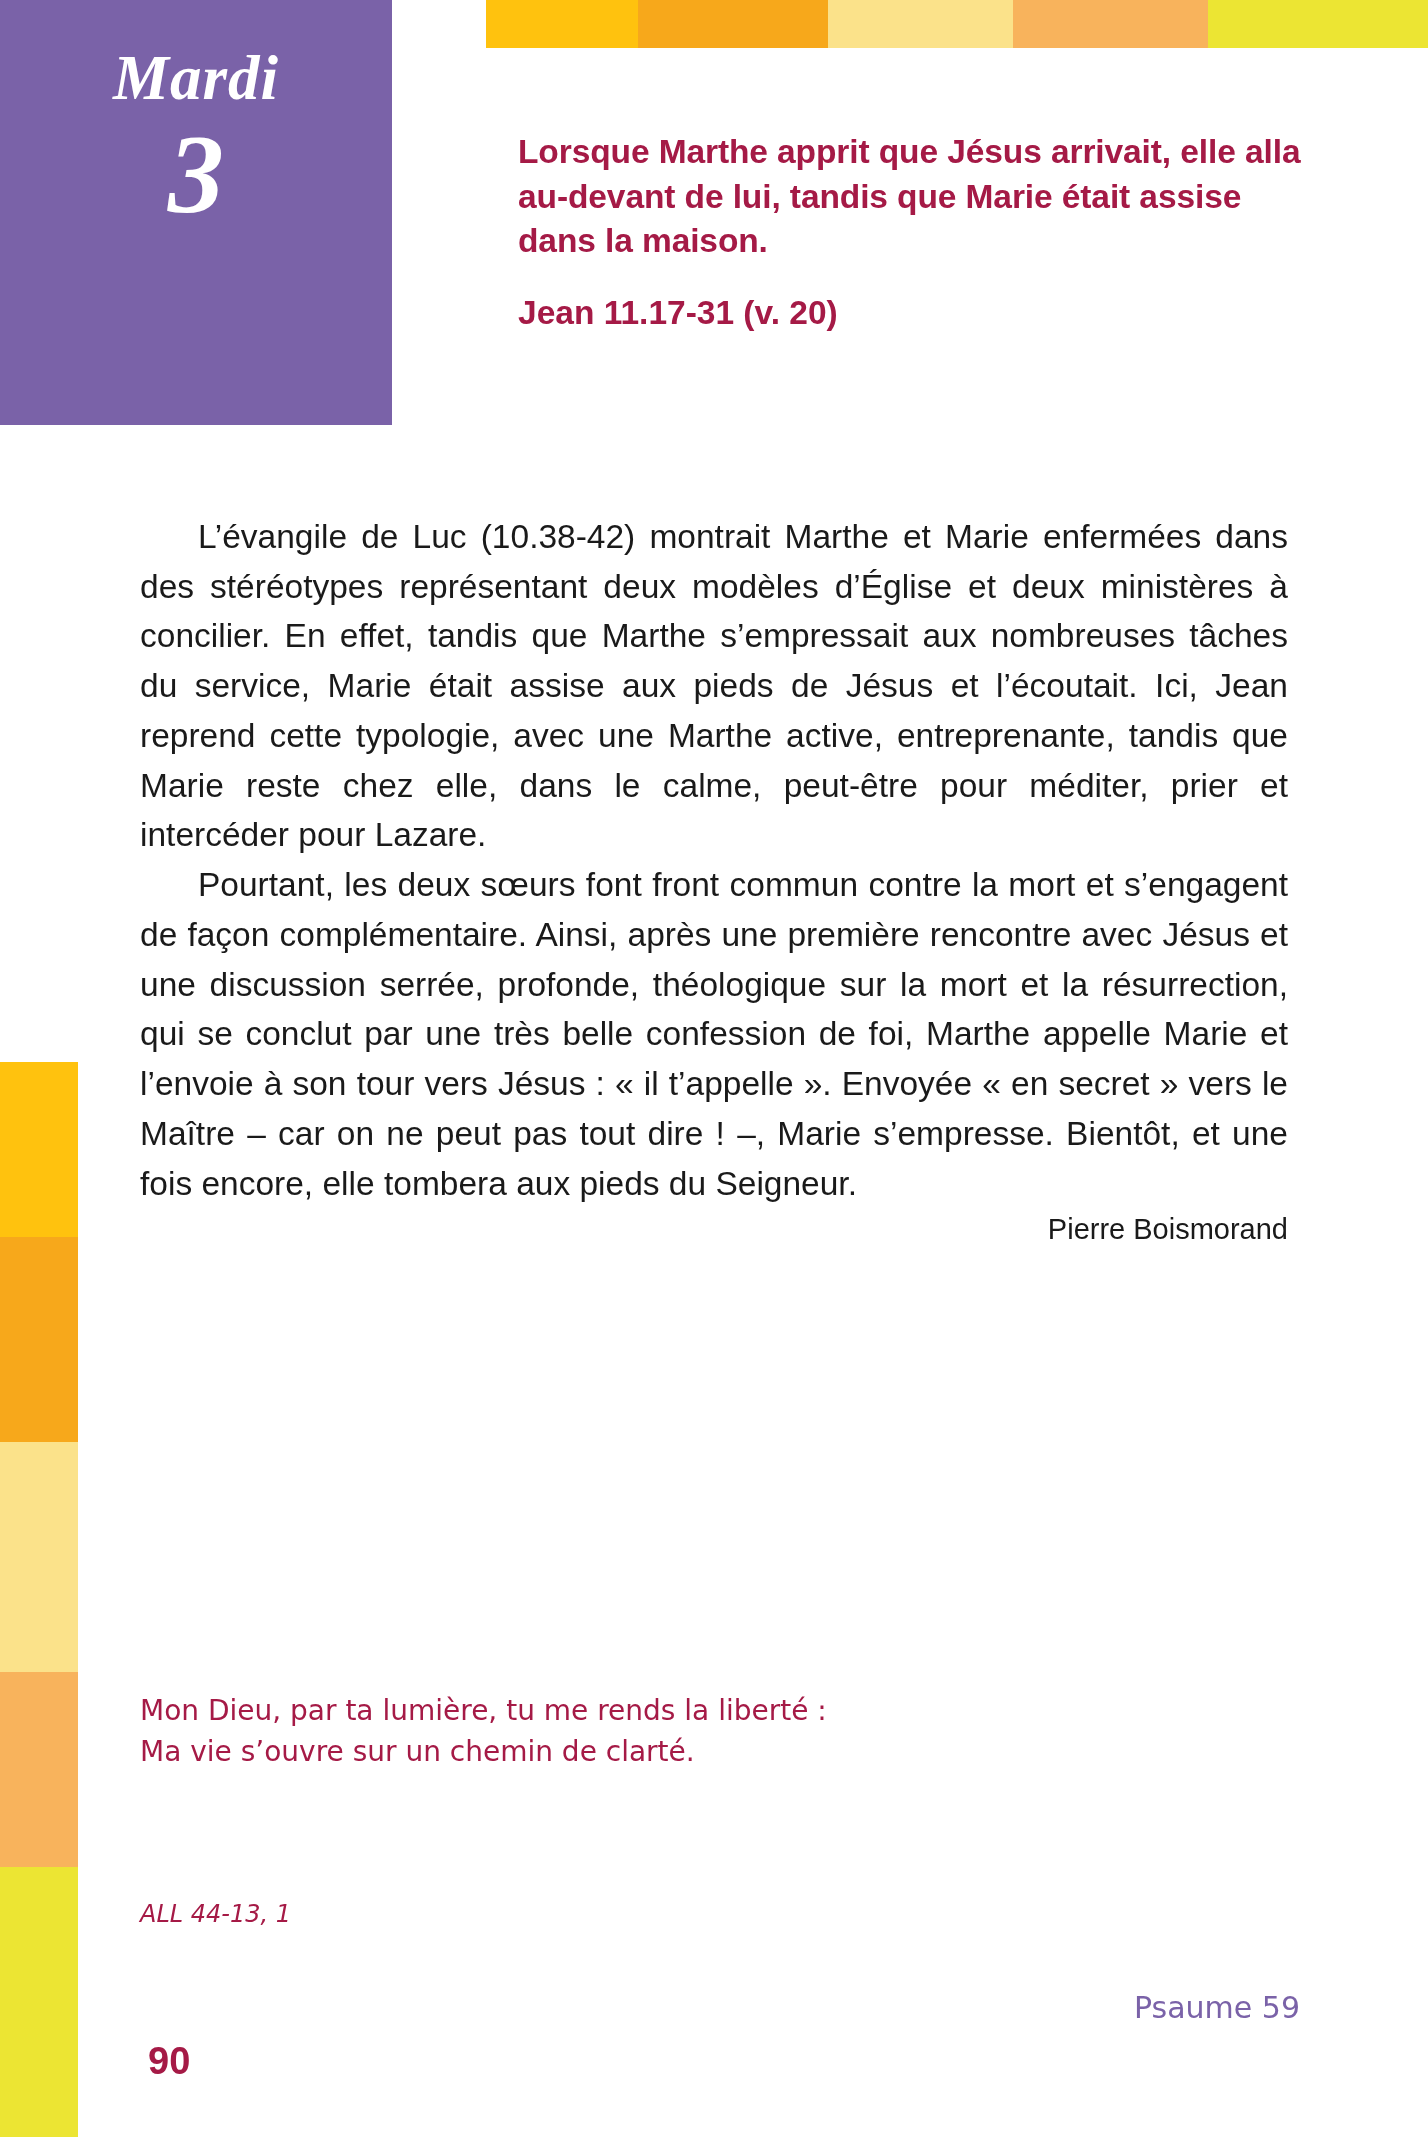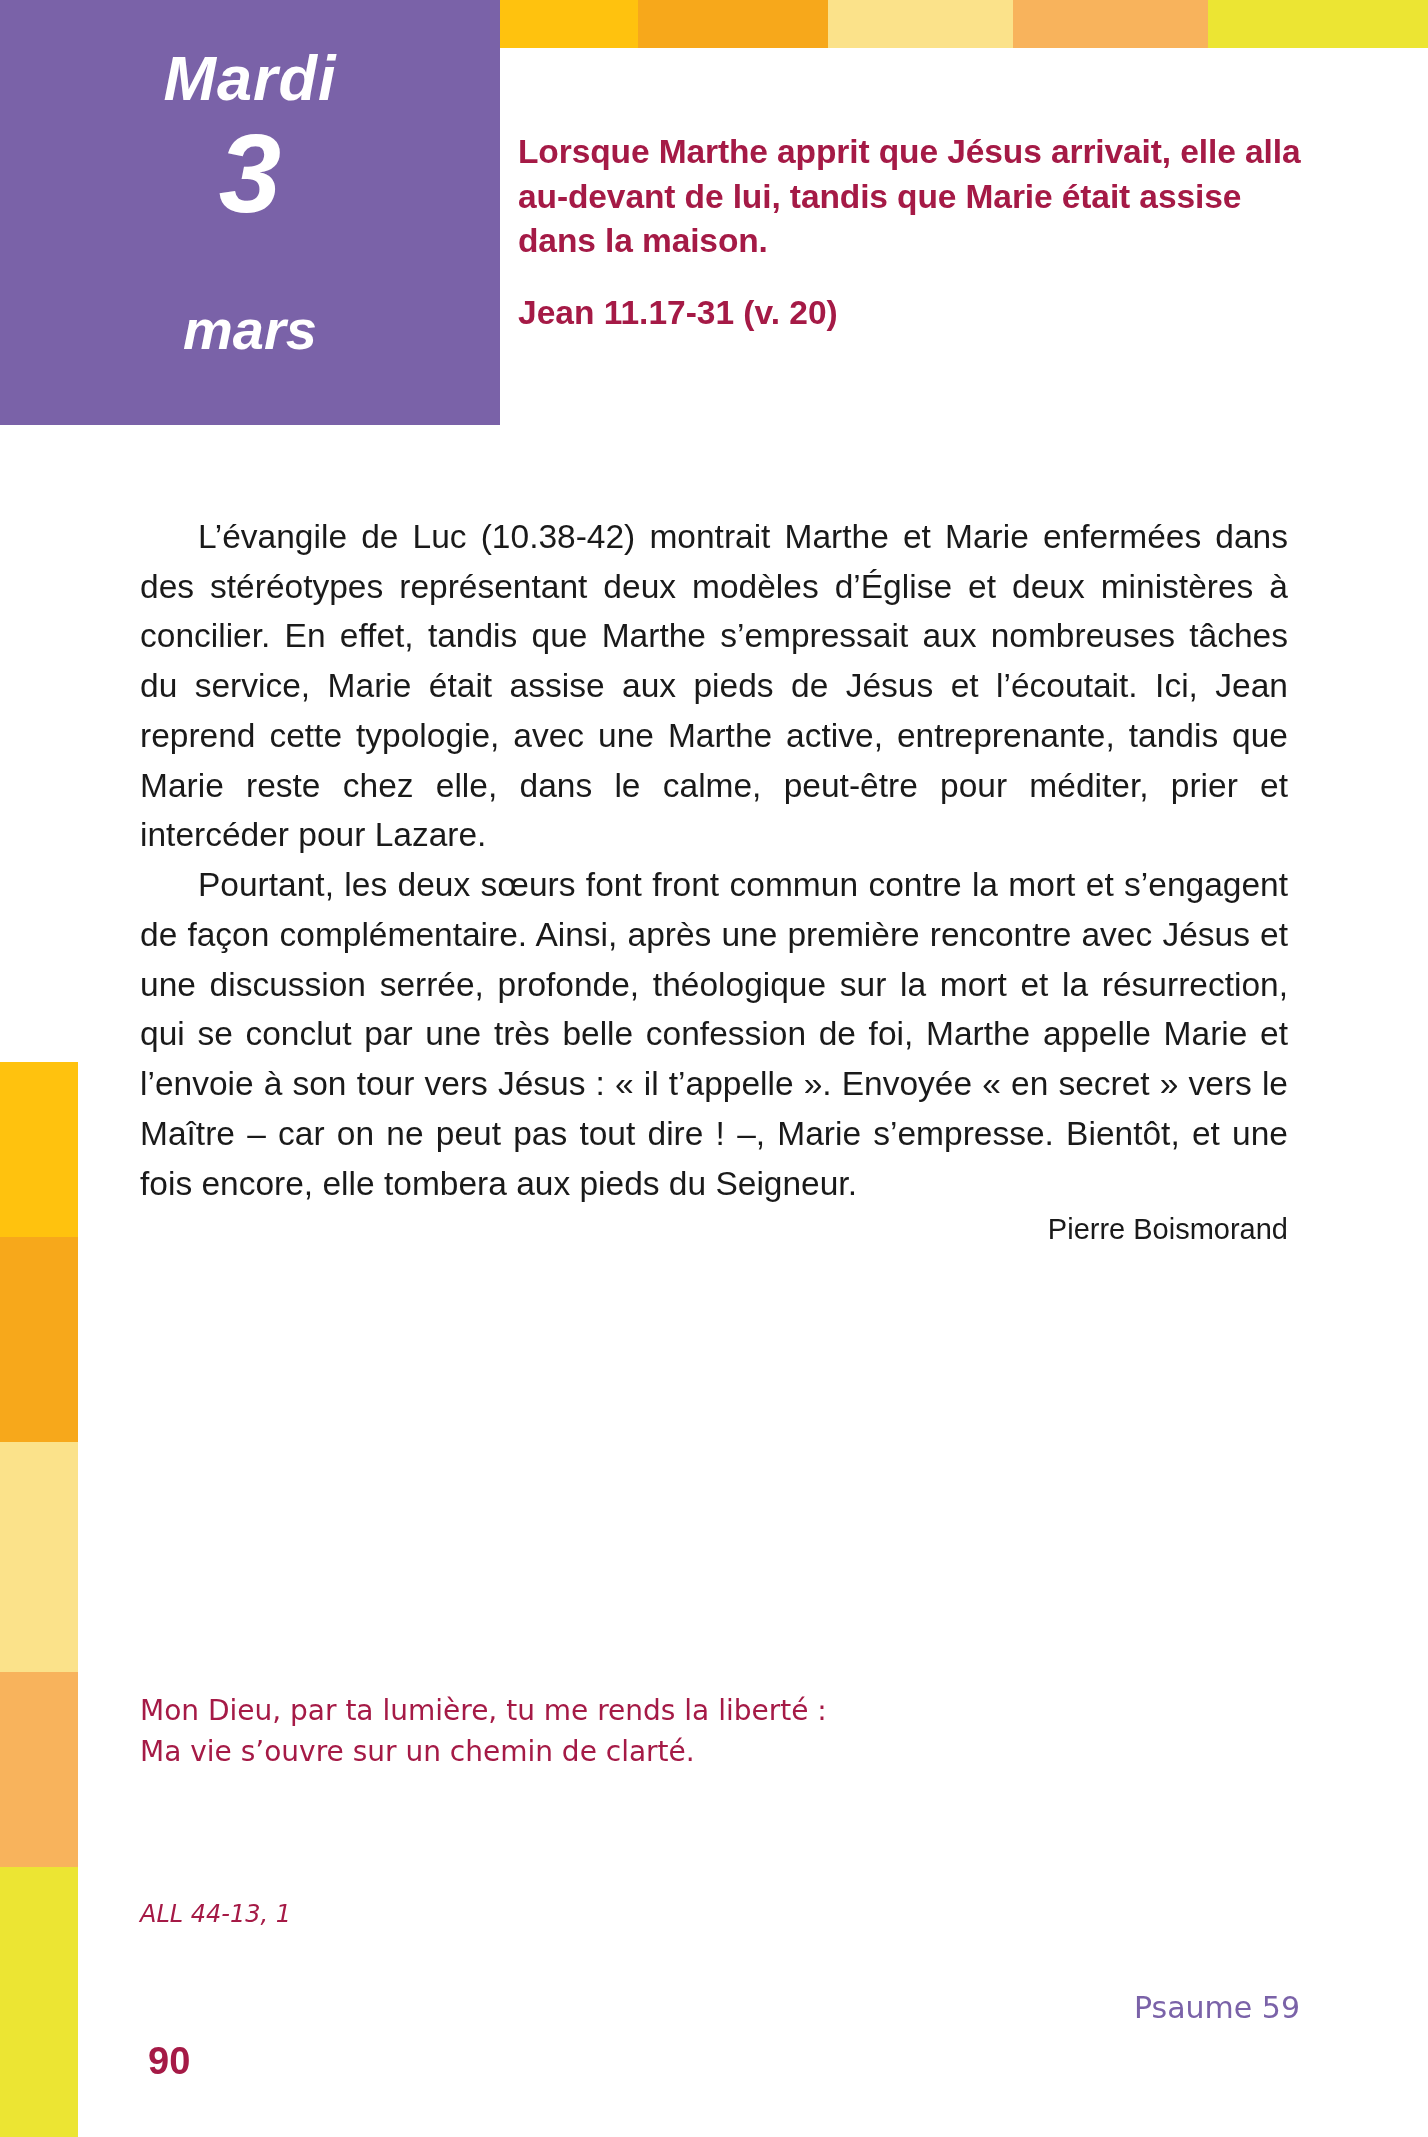--- a/index.html
+++ b/index.html
@@ -36,26 +36,26 @@
     display: flex;
     flex-direction: column;
   }
   .left-strip > div { width: 100%; }
 
   
   .date-block {
     position: absolute;
     left: 0;
     top: 0;
-    width: 500px;
+    width: 392px;
     height: 425px;
     background: #7a62a8;
     color: #ffffff;
     text-align: center;
-    font-family: Liberation Sans, sans-serif;
+    font-family: Liberation Serif, serif;
   }
   .date-weekday {
     position: absolute;
     top: 42px;
     left: 0;
     right: 0;
     font-size: 63px;
     font-weight: bold;
     font-style: italic;
     letter-spacing: 1px;
@@ -183,21 +183,20 @@
   <div style="background:#ffc20e;height:175px;"></div>
   <div style="background:#f7a81b;height:205px;"></div>
   <div style="background:#fbe28a;height:230px;"></div>
   <div style="background:#f8b35c;height:195px;"></div>
   <div style="background:#ece533;height:270px;"></div>
 </div>
 
 <div class="date-block">
   <div class="date-weekday">Mardi</div>
   <div class="date-number">3</div>
-  <div class="date-month">mars</div>
 </div>
 
 <div class="quote-area">
   <div class="quote-text">Lorsque Marthe apprit que Jésus arrivait, elle alla au-devant de lui, tandis que Marie était assise dans la maison.</div>
   <div class="quote-ref">Jean 11.17-31 (v. 20)</div>
 </div>
 
 <div class="body-text">
   <p>L’évangile de Luc (10.38-42) montrait Marthe et Marie enfermées dans des stéréotypes représentant deux modèles d’Église et deux ministères à concilier. En effet, tandis que Marthe s’empressait aux nombreuses tâches du service, Marie était assise aux pieds de Jésus et l’écoutait. Ici, Jean reprend cette typologie, avec une Marthe active, entreprenante, tandis que Marie reste chez elle, dans le calme, peut-être pour méditer, prier et intercéder pour Lazare.</p>
   <p>Pourtant, les deux sœurs font front commun contre la mort et s’engagent de façon complémentaire. Ainsi, après une première rencontre avec Jésus et une discussion serrée, profonde, théologique sur la mort et la résurrection, qui se conclut par une très belle confession de foi, Marthe appelle Marie et l’envoie à son tour vers Jésus : « il t’appelle ». Envoyée « en secret » vers le Maître – car on ne peut pas tout dire ! –, Marie s’empresse. Bientôt, et une fois encore, elle tombera aux pieds du Seigneur.</p>

